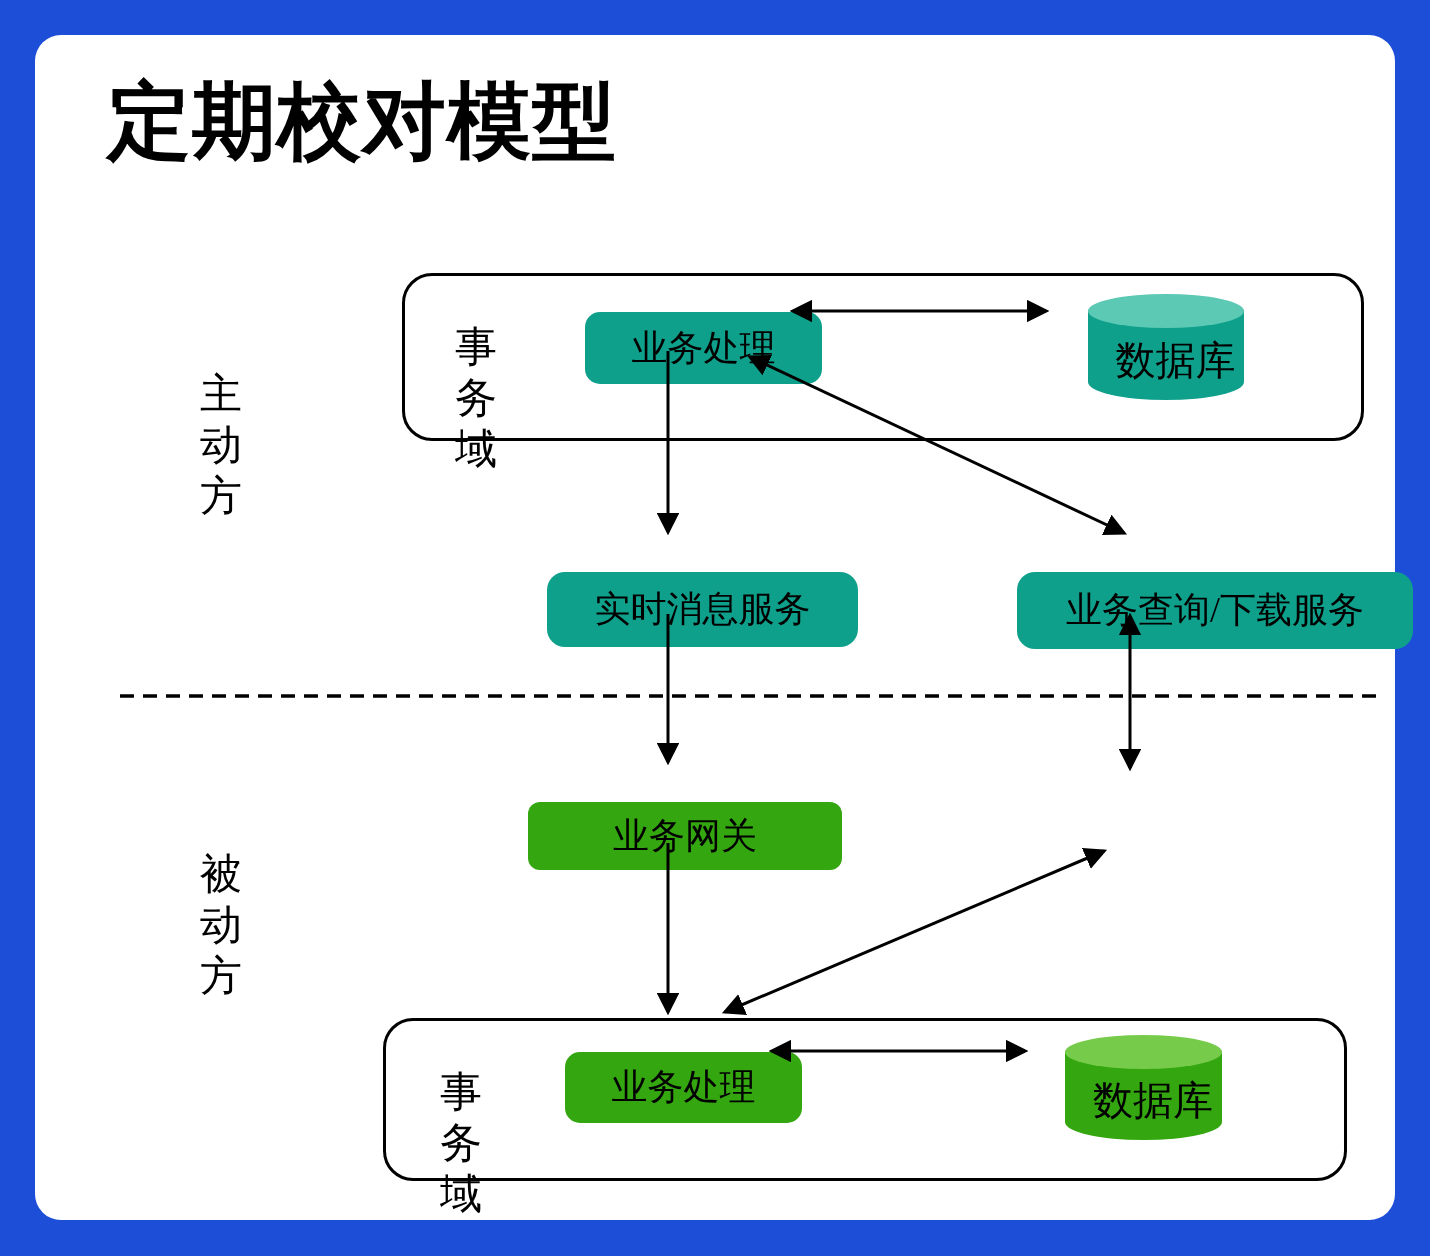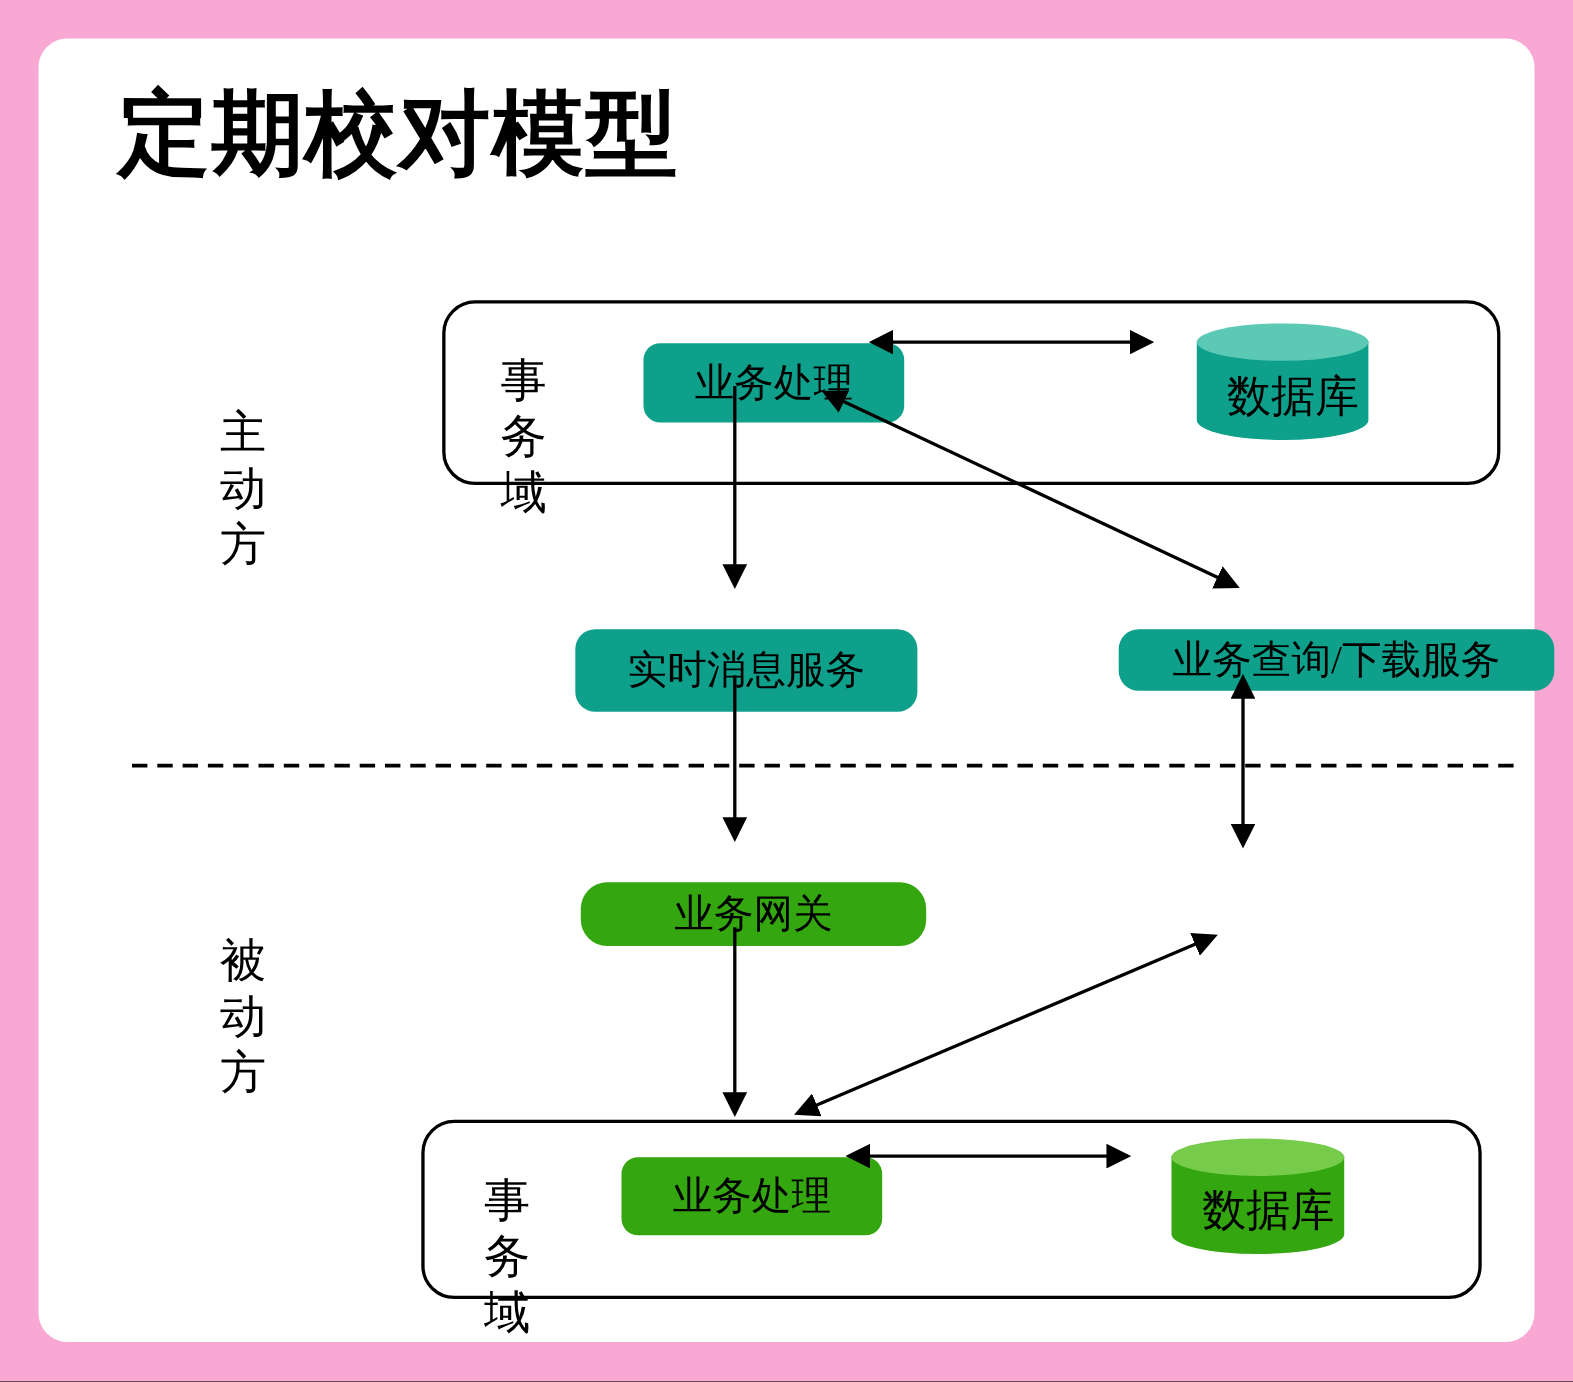--- a/index.html
+++ b/index.html
@@ -1,16 +1,16 @@
 <!DOCTYPE html>
 <html><head>
 <meta charset="utf-8">
 <style>
   html,body{margin:0;padding:0;background:#000;}
-  .stage{position:relative;width:1430px;height:1256px;background:#f9a8d4;overflow:hidden;
+  .stage{position:relative;width:1430px;height:1256px;background:#1d4ed8;overflow:hidden;
          font-family:"Liberation Serif","DejaVu Serif",serif;}
   .page{position:absolute;left:35px;top:35px;width:1360px;height:1185px;
         background:#fff;border-radius:26px;}
   .title{position:absolute;left:72px;top:30px;
          font-family:"Liberation Sans","DejaVu Sans",sans-serif;
          font-weight:bold;font-size:84px;color:#000;letter-spacing:1px;white-space:nowrap;}
   .vlabel{position:absolute;width:46px;text-align:center;font-size:42px;color:#000;
           line-height:51px;word-break:break-all;margin-top:38px;}
   .domain-box{position:absolute;border:3px solid #000;border-radius:30px;background:transparent;}
   .node{position:absolute;display:flex;align-items:center;justify-content:center;
@@ -39,24 +39,24 @@
     </div>
 
     <div class="node" style="left:550px;top:277px;width:237px;height:72px;background:#0FA08C;">业务处理</div>
 
     <div class="cylinder" style="left:1053px;top:259px;width:156px;height:106px;">
       <div class="cyl-body" style="background:#0FA08C;"></div>
       <div class="cyl-top" style="background:#5CC9B4;"></div>
       <div class="cyl-label">数据库</div>
     </div>
 
-    <div class="node" style="left:488px;top:537px;width:311px;height:75px;background:#0FA08C;border-radius:18px;">实时消息服务</div>
-    <div class="node" style="left:982px;top:537px;width:396px;height:56px;background:#0FA08C;border-radius:18px;">业务查询/下载服务</div>
+    <div class="node" style="left:512px;top:537px;width:311px;height:75px;background:#0FA08C;border-radius:18px;">实时消息服务</div>
+    <div class="node" style="left:982px;top:537px;width:396px;height:77px;background:#0FA08C;border-radius:18px;">业务查询/下载服务</div>
 
-    <div class="node" style="left:493px;top:767px;width:314px;height:58px;background:#34A60F;border-radius:24px;">业务网关</div>
+    <div class="node" style="left:493px;top:767px;width:314px;height:68px;background:#34A60F;border-radius:12px;">业务网关</div>
 
     <div class="domain-box" style="left:348px;top:983px;width:958px;height:157px;">
       <div class="vlabel" style="left:52px;top:8px;">事务域</div>
     </div>
 
     <div class="node" style="left:530px;top:1017px;width:237px;height:71px;background:#34A60F;">业务处理</div>
 
     <div class="cylinder" style="left:1030px;top:1000px;width:157px;height:105px;">
       <div class="cyl-body" style="background:#34A60F;"></div>
       <div class="cyl-top" style="background:#76CB4B;"></div>

